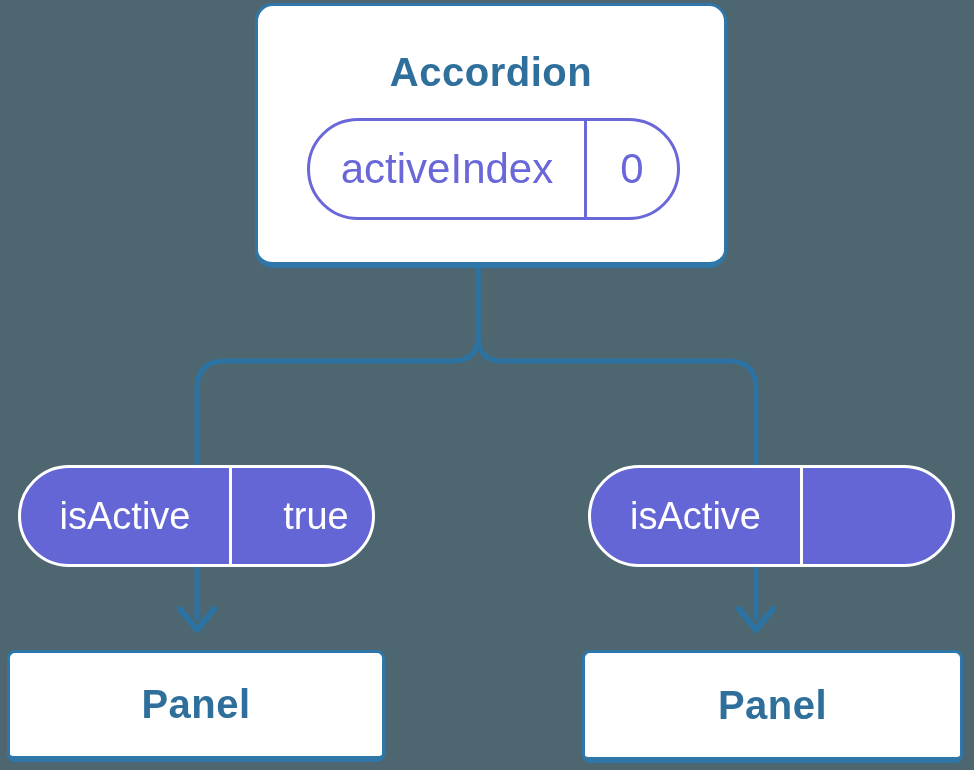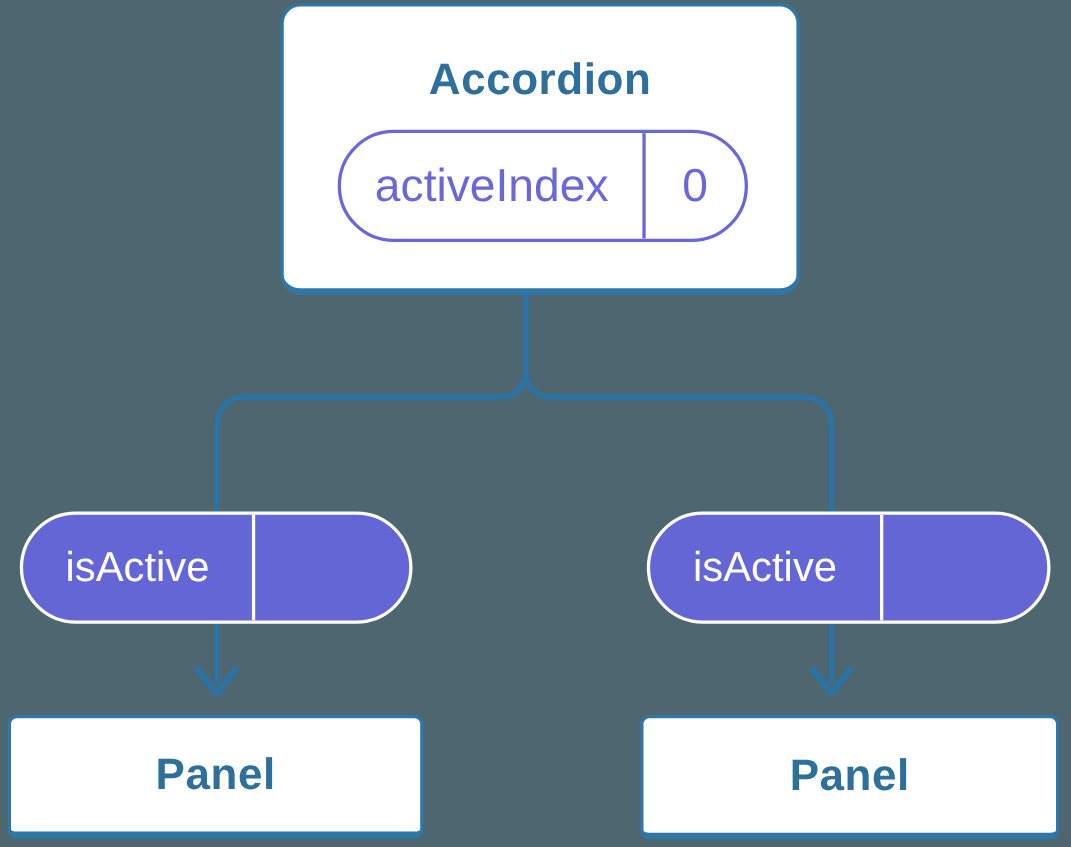--- a/index.html
+++ b/index.html
@@ -69,20 +69,21 @@
   <div class="card root-card">
     <div class="root-title">Accordion</div>
     <div class="pill outline-pill">
       <div class="cell cell-name">activeIndex</div>
       <div class="cell cell-value">0</div>
     </div>
   </div>
 
   <div class="pill state-pill state-pill-left">
     <div class="cell cell-name">isActive</div>
+    <div class="cell cell-value">true</div>
   </div>
 
   <div class="pill state-pill state-pill-right">
     <div class="cell cell-name">isActive</div>
   </div>
 
   <div class="card panel-card panel-left">Panel</div>
 
   <div class="card panel-card panel-right">Panel</div>
 

